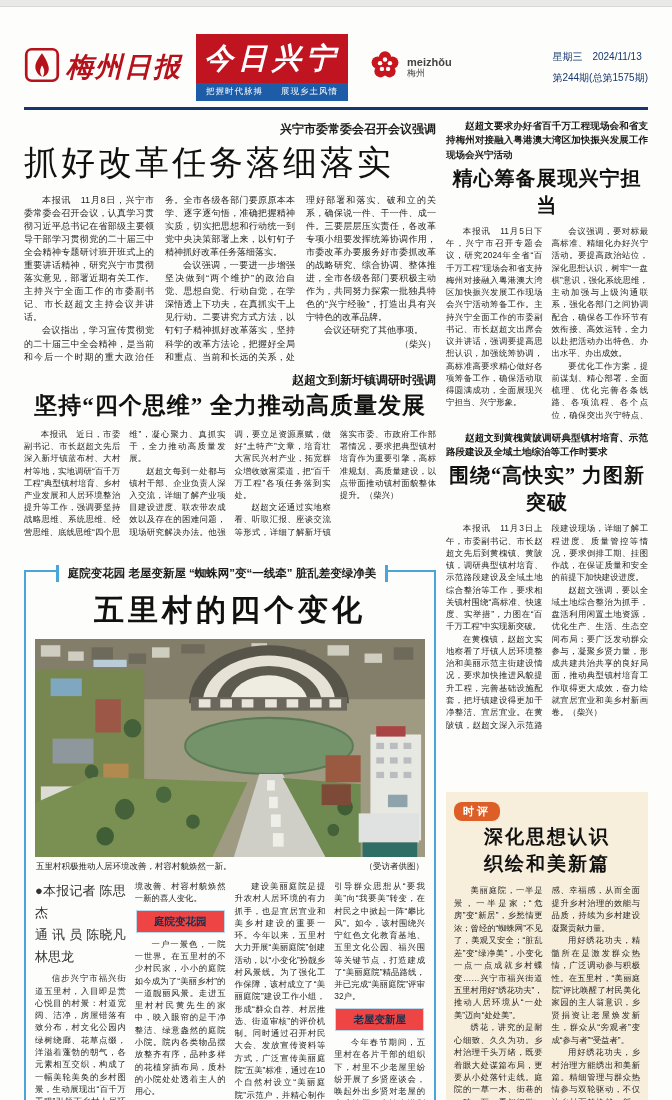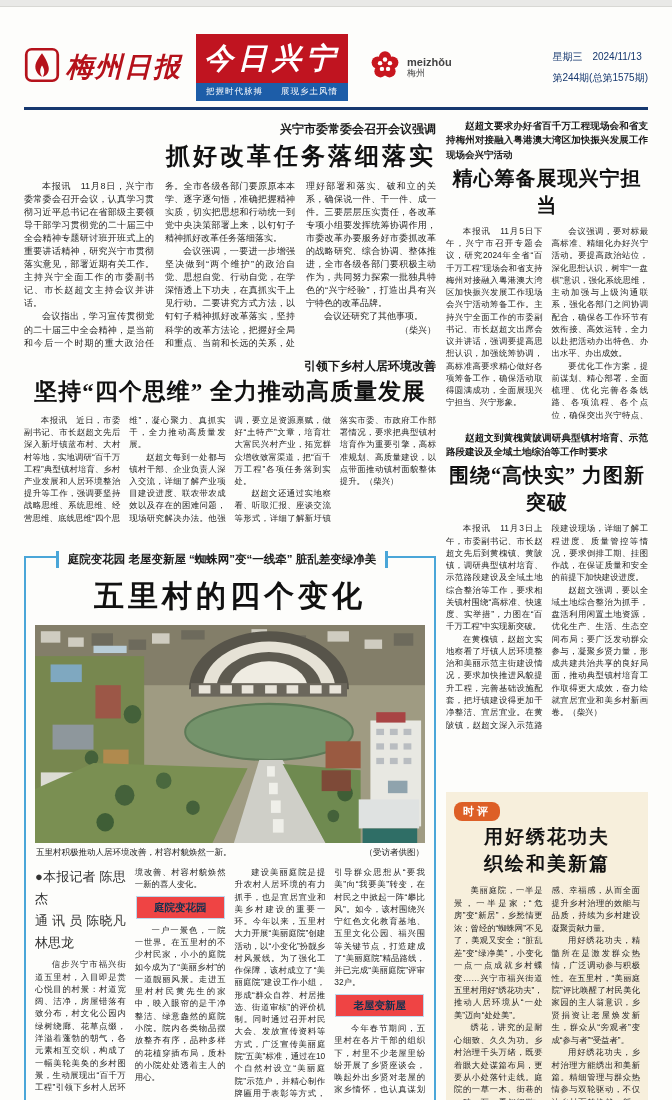--- a/index.html
+++ b/index.html
@@ -22,21 +22,21 @@
   .brand-cn{font-size:9px;}
   .dates{margin-left:auto;text-align:left;color:#16386f;font-size:10px;line-height:2.1;white-space:nowrap;}
   .rule{border-top:3px solid #16386f;margin-top:4px;}
   
   .content{display:flex;gap:10px;margin-top:7px;}
   .col-left{width:412px;}
   .col-right{width:202px;}
   
   .kicker{text-align:right;font-size:12px;font-weight:bold;margin:4px 0 0;}
   h1,h2,h3{font-family:"Liberation Serif","DejaVu Serif",serif;margin:0;color:#111;}
-  h1{text-align:right;font-size:24px;font-weight:700;letter-spacing:3px;margin:2px 0 8px;}
+  h1{text-align:left;font-size:34px;font-weight:400;letter-spacing:3px;margin:2px 0 8px;}
   h2.sec{text-align:center;font-size:23px;font-weight:900;letter-spacing:1px;margin:1px 0 7px;}
   .cols{text-align:justify;color:#262626;overflow:hidden;}
   .cols p{margin:0;text-indent:2em;break-inside:auto;}
   .c3{column-count:3;column-gap:11px;font-size:9px;line-height:1.45;height:172px;}
   .c4{column-count:4;column-gap:9px;font-size:8.4px;line-height:1.45;height:128px;}
   .sign{text-align:right;}
   
   .photo-box{position:relative;border:2px solid #4aa6d8;margin-top:14px;padding:14px 9px 7px;}
   .legend{position:absolute;top:-9px;left:0;right:16px;text-align:center;}
   .legend span{background:#fdfdfb;display:inline-block;padding:0 9px;font-size:11.5px;font-weight:bold;
@@ -136,21 +136,21 @@
         <div class="cols c3">
           <p>本报讯　11月8日，兴宁市委常委会召开会议，认真学习贯彻习近平总书记在省部级主要领导干部学习贯彻党的二十届三中全会精神专题研讨班开班式上的重要讲话精神，研究兴宁市贯彻落实意见，部署近期有关工作。主持兴宁全面工作的市委副书记、市长赵超文主持会议并讲话。</p>
           <p>会议指出，学习宣传贯彻党的二十届三中全会精神，是当前和今后一个时期的重大政治任务。全市各级各部门要原原本本学、逐字逐句悟，准确把握精神实质，切实把思想和行动统一到党中央决策部署上来，以钉钉子精神抓好改革任务落细落实。</p>
           <p>会议强调，一要进一步增强坚决做到“两个维护”的政治自觉、思想自觉、行动自觉，在学深悟透上下功夫，在真抓实干上见行动。二要讲究方式方法，以钉钉子精神抓好改革落实，坚持科学的改革方法论，把握好全局和重点、当前和长远的关系，处理好部署和落实、破和立的关系，确保说一件、干一件、成一件。三要层层压实责任，各改革专项小组要发挥统筹协调作用，市委改革办要服务好市委抓改革的战略研究、综合协调、整体推进，全市各级各部门要积极主动作为，共同努力探索一批独具特色的“兴宁经验”，打造出具有兴宁特色的改革品牌。</p>
           <p>会议还研究了其他事项。</p>
           <div class="sign">（柴兴）</div>
         </div>
       </article>
 
       <article style="margin-top:6px;">
-        <div class="kicker">引领下乡村人居环境改善</div>
+        <div class="kicker">赵超文到新圩镇调研时强调</div>
         <h2 class="sec">坚持“四个思维”  全力推动高质量发展</h2>
         <div class="cols c4">
           <p>本报讯　近日，市委副书记、市长赵超文先后深入新圩镇蓝布村、大村村等地，实地调研“百千万工程”典型镇村培育、乡村产业发展和人居环境整治提升等工作，强调要坚持战略思维、系统思维、经营思维、底线思维“四个思维”，凝心聚力、真抓实干，全力推动高质量发展。</p>
           <p>赵超文每到一处都与镇村干部、企业负责人深入交流，详细了解产业项目建设进度、联农带农成效以及存在的困难问题，现场研究解决办法。他强调，要立足资源禀赋，做好“土特产”文章，培育壮大富民兴村产业，拓宽群众增收致富渠道，把“百千万工程”各项任务落到实处。</p>
           <p>赵超文还通过实地察看、听取汇报、座谈交流等形式，详细了解新圩镇落实市委、市政府工作部署情况，要求把典型镇村培育作为重要引擎，高标准规划、高质量建设，以点带面推动镇村面貌整体提升。（柴兴）</p>
         </div>
       </article>
 
       <section class="photo-box">
         <div class="legend">
@@ -284,21 +284,21 @@
         <div class="cols c2 h-r2">
           <p>本报讯　11月3日上午，市委副书记、市长赵超文先后到黄槐镇、黄陂镇，调研典型镇村培育、示范路段建设及全域土地综合整治等工作，要求相关镇村围绕“高标准、快速度、实举措”，力图在“百千万工程”中实现新突破。</p>
           <p>在黄槐镇，赵超文实地察看了圩镇人居环境整治和美丽示范主街建设情况，要求加快推进风貌提升工程，完善基础设施配套，把圩镇建设得更加干净整洁、宜居宜业。在黄陂镇，赵超文深入示范路段建设现场，详细了解工程进度、质量管控等情况，要求倒排工期、挂图作战，在保证质量和安全的前提下加快建设进度。</p>
           <p>赵超文强调，要以全域土地综合整治为抓手，盘活利用闲置土地资源，优化生产、生活、生态空间布局；要广泛发动群众参与，凝聚乡贤力量，形成共建共治共享的良好局面，推动典型镇村培育工作取得更大成效，奋力绘就宜居宜业和美乡村新画卷。（柴兴）</p>
         </div>
       </article>
 
       <section class="shiping">
         <span class="sp-label">时评</span>
         <div class="sp-title">
-          <div>用好绣花功夫</div>
+          <div>深化思想认识</div>
           <div>织绘和美新篇</div>
         </div>
         <div class="cols c2 sp-body">
           <p>美丽庭院，一半是景，一半是家；“危房”变“新居”，乡愁情更浓；曾经的“蜘蛛网”不见了，美观又安全；“脏乱差”变“绿净美”，小变化一点一点成就乡村蝶变……兴宁市福兴街道五里村用好“绣花功夫”，推动人居环境从“一处美”迈向“处处美”。</p>
           <p>绣花，讲究的是耐心细致、久久为功。乡村治理千头万绪，既要着眼大处谋篇布局，更要从小处落针走线。庭院的一草一木、街巷的一砖一瓦，看似细微，却直接关系群众的获得感、幸福感，从而全面提升乡村治理的效能与品质，持续为乡村建设凝聚贡献力量。</p>
           <p>用好绣花功夫，精髓所在是激发群众热情，广泛调动参与积极性。在五里村，“美丽庭院”评比唤醒了村民美化家园的主人翁意识，乡贤捐资让老屋焕发新生，群众从“旁观者”变成“参与者”“受益者”。</p>
           <p>用好绣花功夫，乡村治理方能绣出和美新篇。精细管理与群众热情参与双轮驱动，不仅让乡村面貌焕然一新，更让乡村治理有温度、见实效。走在乡村振兴的新征程上，每一针每一线都承载着群众对美好生活的向往，下足功夫、绵绵用力，定能织绘出和美乡村新画卷。</p>
 
         </div>
         <div class="watermark">梅州日报</div>

